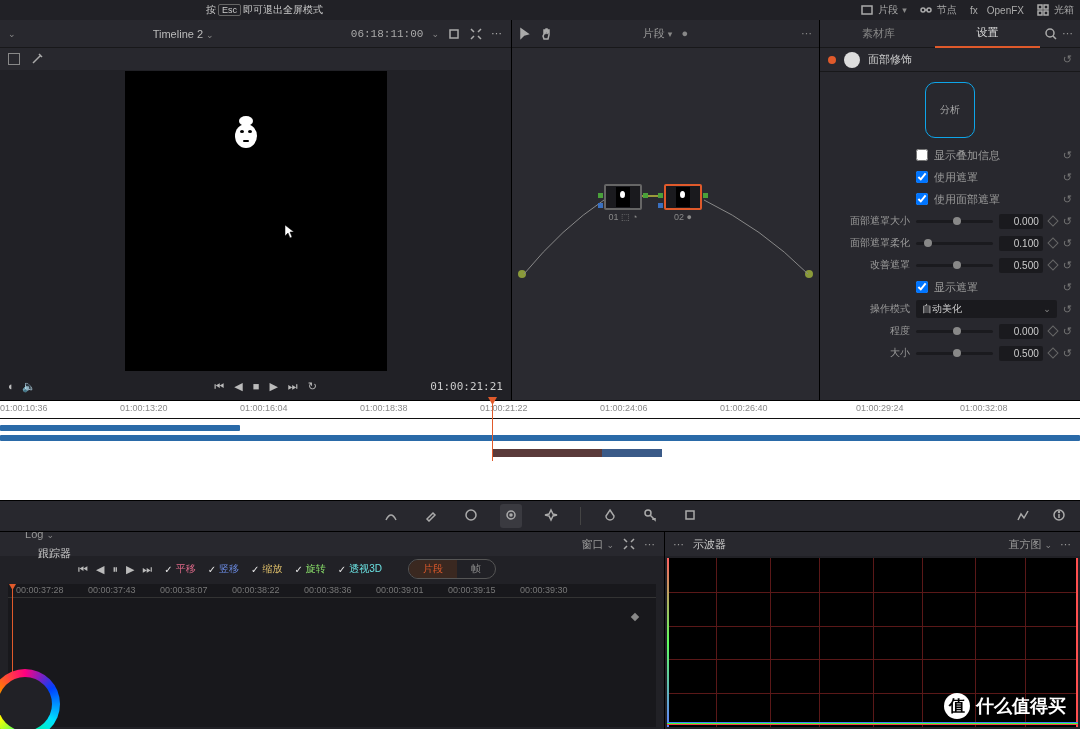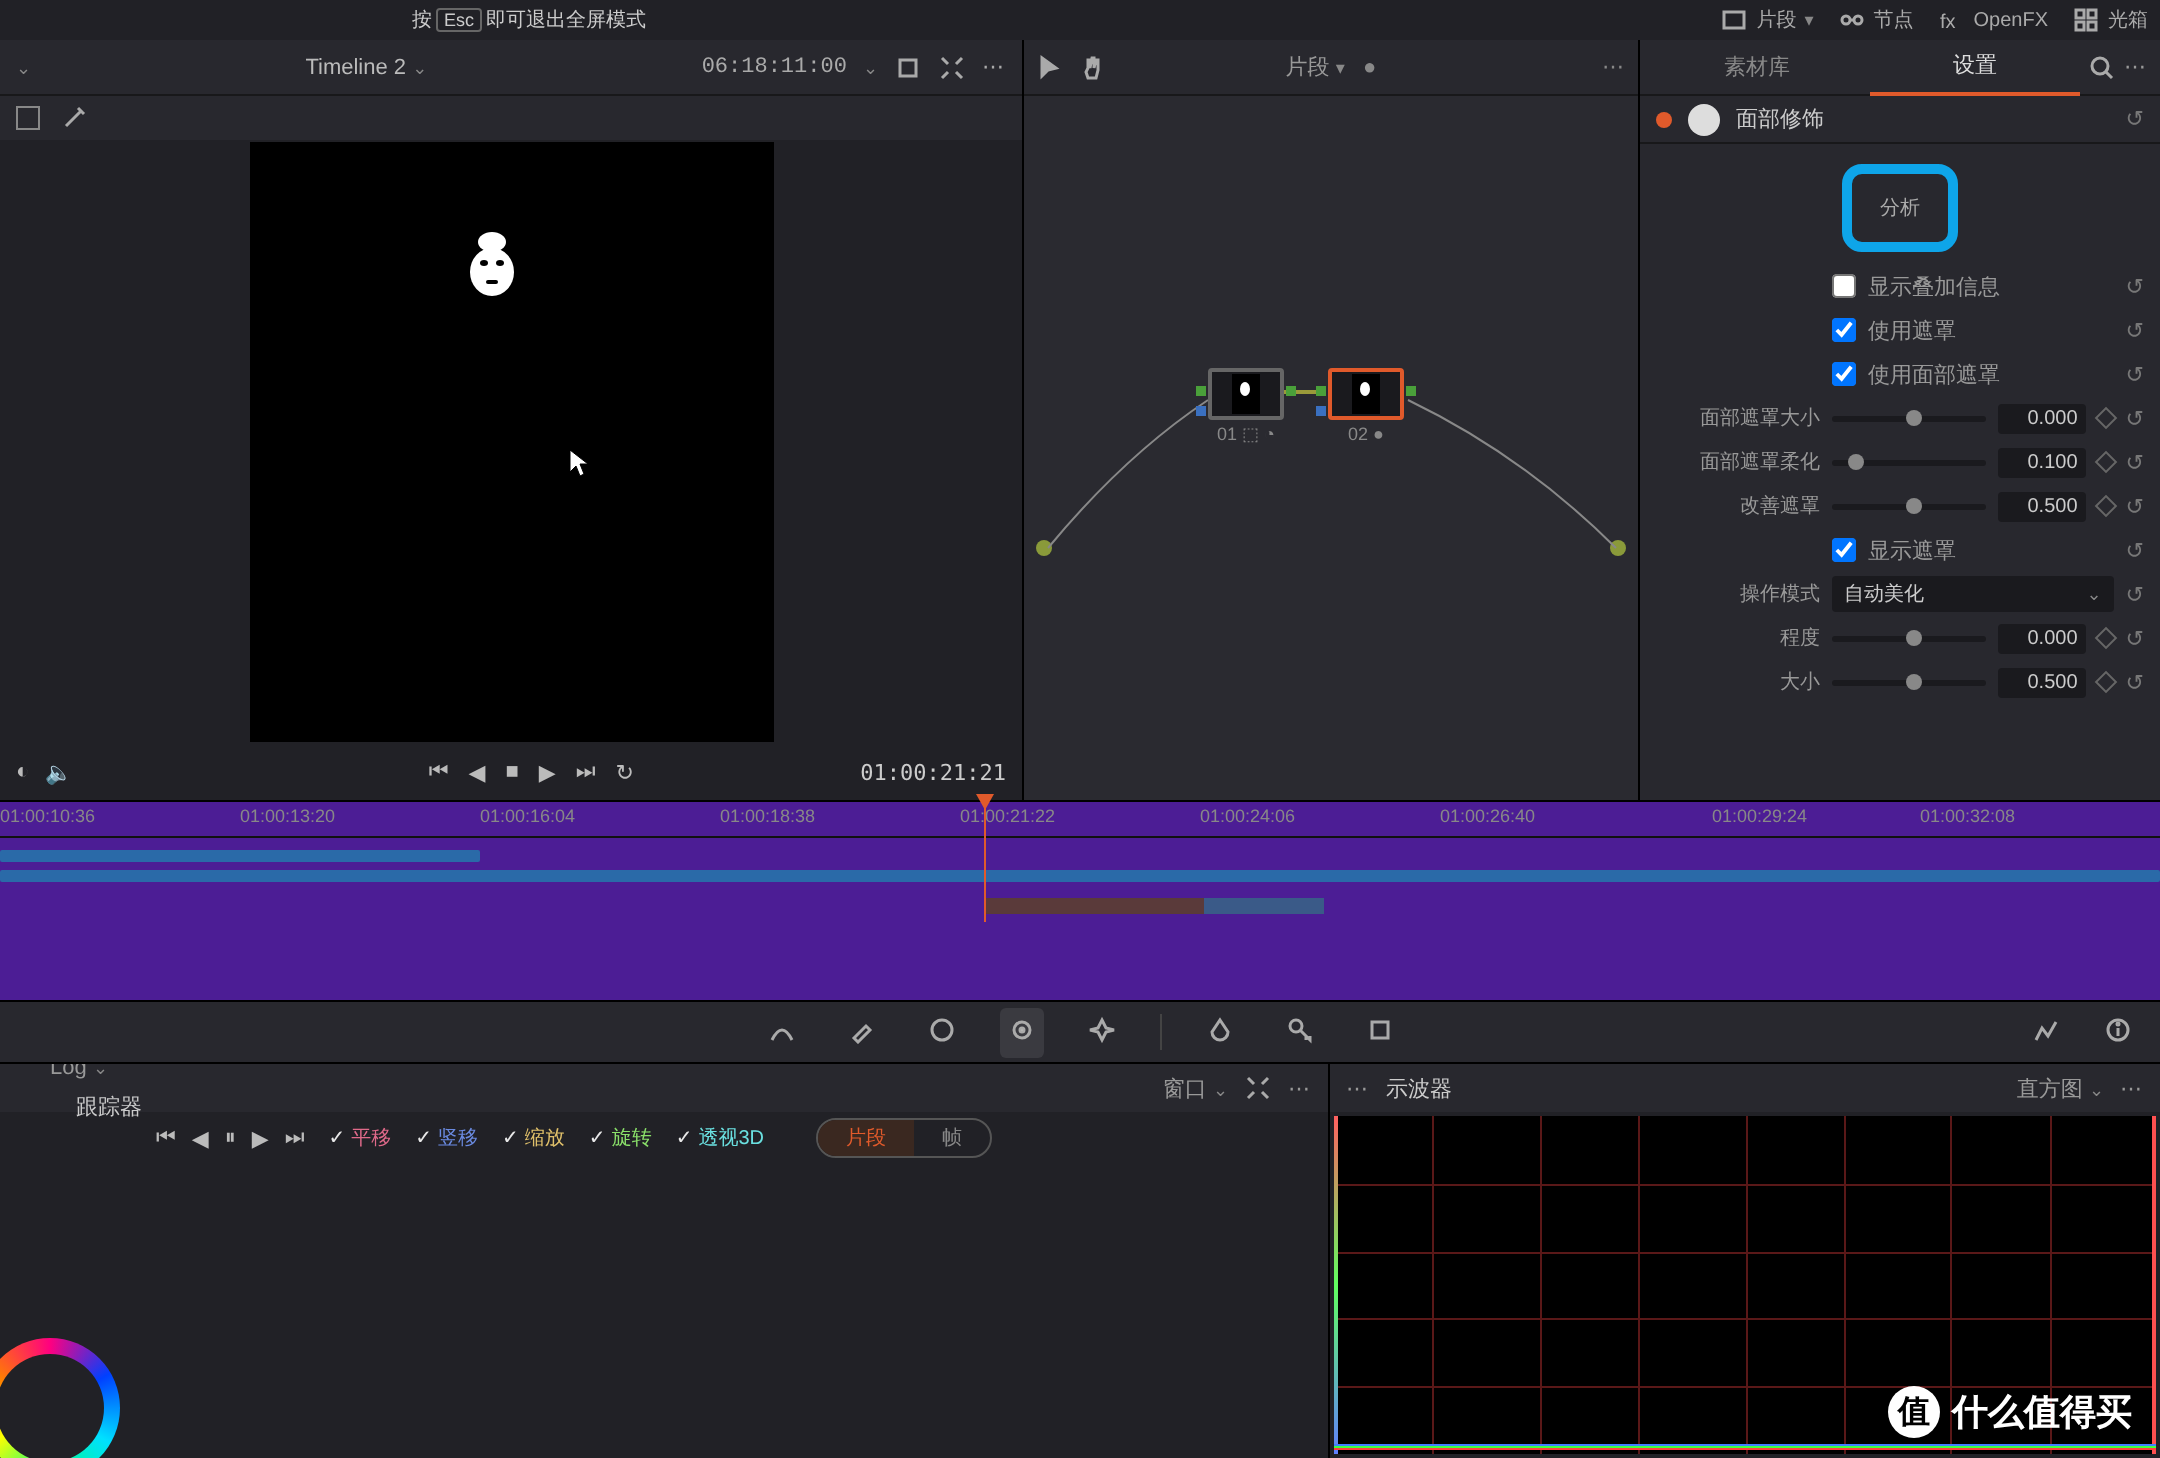--- a/index.html
+++ b/index.html
@@ -53,37 +53,37 @@
 
 
 .inspector { width: 260px; display:flex; flex-direction:column; background:#28282e;}
 .insp-tabs { height:28px; display:flex; align-items:center; border-bottom:1px solid #18181a; padding:0 6px; gap:4px;}
 .insp-tab { flex:1; text-align:center; font-size:11px; color:#888; padding:6px 0; cursor:pointer;}
 .insp-tab.active { color:#ddd; border-bottom:2px solid #e05a2b;}
 .insp-header { height:24px; display:flex; align-items:center; padding:0 8px; gap:8px; border-bottom:1px solid #18181a;}
 .insp-header .dot-red { width:8px;height:8px;background:#e05a2b;border-radius:50%;}
 .insp-header .face-ico { width:16px;height:16px;background:#ddd;border-radius:50%;}
 .insp-body { flex:1; overflow:auto; padding:4px 0;}
-.analyze-btn { display:block; margin:6px auto; padding:10px 14px; border:5px solid #0ea5e9; border-radius:10px; color:#aaa; font-size:10px; background:transparent; cursor:pointer;}
+.analyze-btn { display:block; margin:6px auto; padding:20px 14px; border:1px solid #0ea5e9; border-radius:10px; color:#aaa; font-size:10px; background:transparent; cursor:pointer;}
 .param-row { display:flex; align-items:center; height:22px; padding:0 8px; gap:6px;}
 .param-label { width:82px; text-align:right; font-size:10px; color:#999;}
 .param-check { width:12px;height:12px;}
 .param-slider { flex:1; height:3px; background:#1a1a1e; border-radius:2px; position:relative;}
 .param-slider .knob { position:absolute; width:8px; height:8px; background:#888; border-radius:50%; top:-3px;}
 .param-value { width:44px; background:#1a1a1e; color:#ccc; font-size:10px; text-align:right; padding:2px 4px; border-radius:2px;}
 .param-kf { width:8px; height:8px; transform:rotate(45deg); border:1px solid #666;}
 .param-reset { color:#777; font-size:11px;}
 .section-head { display:flex; align-items:center; padding:4px 8px; color:#bbb; font-size:10px; gap:4px; cursor:pointer;}
 .section-head::before { content:'▾'; font-size:8px; color:#888;}
 .dropdown { flex:1; background:#1a1a1e; color:#ccc; padding:2px 6px; font-size:10px; border-radius:2px; display:flex; justify-content:space-between; align-items:center;}
 
 
 
 
-.timeline-strip { height: 100px; background:#4c1d95; border-top:1px solid #000; position:relative;}
+.timeline-strip { height: 100px; background:#ffffff; border-top:1px solid #000; position:relative;}
 .ruler { height:18px; border-bottom:1px solid #111; position:relative;}
 .ruler .tick { position:absolute; top:2px; font-size:9px; color:#888;}
 .tracks { position:relative; height:44px;}
 .track-bar { position:absolute; height:6px; background:#2a6aa8; border-radius:1px;}
 .track-seg { position:absolute; height:8px; background:#3a5a88; top:30px;}
 .playhead-t { position:absolute; top:0; width:1px; height:60px; background:#e05a2b;}
 .playhead-t::before { content:''; position:absolute; top:-4px; left:-4px; width:9px; height:8px; background:#e05a2b; clip-path: polygon(0 0,100% 0,50% 100%);}
 
 
 .mid-toolbar { height:32px; background:#28282e; border-top:1px solid #000; border-bottom:1px solid #000; display:flex; align-items:center; justify-content:center; gap:18px; position:relative;}
@@ -474,20 +474,34 @@
         </div>
       <div class="check-item">
           <span class="ck">✓</span>
           <span style="color:#6ae0e0;">透视3D</span>
         </div>
       <div class="pill-grp">
         <div class="pill active">片段</div>
         <div class="pill">帧</div>
       </div>
     </div>
+    <div class="tracker-graph">
+      <div class="ruler2" id="ruler2">
+          <span class="tk" style="left: 8px;">00:00:37:28</span>
+          <span class="tk" style="left: 80px;">00:00:37:43</span>
+          <span class="tk" style="left: 152px;">00:00:38:07</span>
+          <span class="tk" style="left: 224px;">00:00:38:22</span>
+          <span class="tk" style="left: 296px;">00:00:38:36</span>
+          <span class="tk" style="left: 368px;">00:00:39:01</span>
+          <span class="tk" style="left: 440px;">00:00:39:15</span>
+          <span class="tk" style="left: 512px;">00:00:39:30</span>
+        </div>
+      <div class="ph"></div>
+      <span class="kf-diamond" style="right:18px; top:30px;"></span>
+    </div>
   </div>
 
   <div class="scopes-pane">
     <div class="scopes-head">
       <div style="display:flex;align-items:center;gap:8px;">
         <span class="dots3">⋯</span>
         <span style="color:#ccc;">示波器</span>
       </div>
       <div style="display:flex;align-items:center;gap:8px;">
         <span><span>直方图</span> <span class="chev">⌄</span></span>

